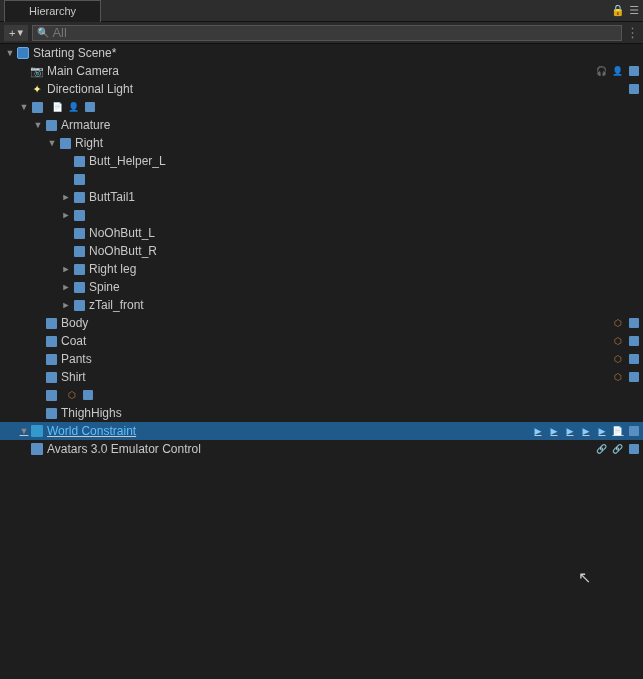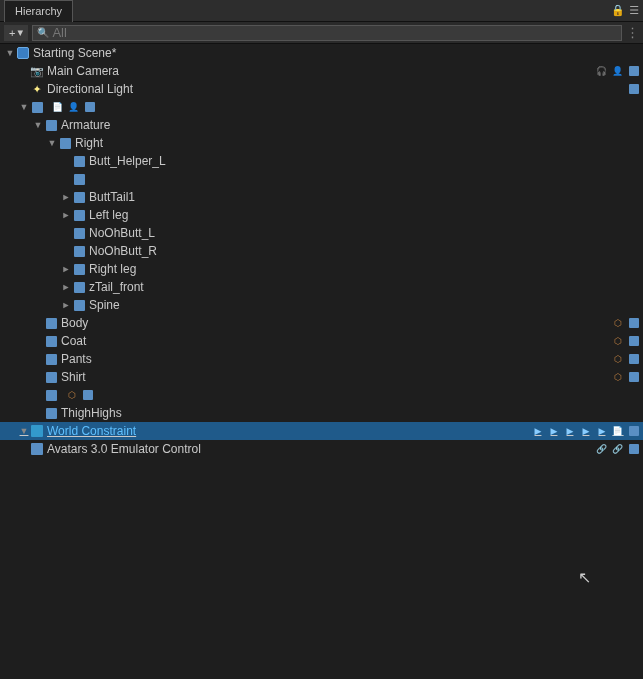--- a/index.html
+++ b/index.html
@@ -26,21 +26,21 @@
       align-items: center;
       background: #2d2d2d;
       height: 22px;
       border-bottom: 1px solid #111;
       padding: 0 4px;
     }
 
     .tab-active {
       background: #1e1e1e;
       color: #c8c8c8;
-      padding: 2px 10px;
+      padding: 2px 24px;
       font-size: 11px;
       height: 22px;
       display: flex;
       align-items: center;
       border-top: 1px solid #555;
       border-left: 1px solid #555;
       border-right: 1px solid #555;
     }
 
     .tab-icons {
@@ -328,21 +328,20 @@
           <div style="width: 11px; height: 11px; background: rgb(90, 143, 196); border-radius: 1px;"></div>
         </div>
         <span class="item-label">ButtTail1</span>
       </div>
       <div class="tree-item">
         <span class="indent" style="width: 60px;"></span>
         <span class="arrow collapsed"></span>
         <div class="item-icon">
           <div style="width: 11px; height: 11px; background: rgb(90, 143, 196); border-radius: 1px;"></div>
         </div>
-        <span class="item-label">Left leg</span>
       </div>
       <div class="tree-item">
         <span class="indent" style="width: 60px;"></span>
         <span class="arrow none"></span>
         <div class="item-icon">
           <div style="width: 11px; height: 11px; background: rgb(90, 143, 196); border-radius: 1px;"></div>
         </div>
         <span class="item-label">NoOhButt_L</span>
       </div>
       <div class="tree-item">
@@ -360,29 +359,29 @@
           <div style="width: 11px; height: 11px; background: rgb(90, 143, 196); border-radius: 1px;"></div>
         </div>
         <span class="item-label">Right leg</span>
       </div>
       <div class="tree-item">
         <span class="indent" style="width: 60px;"></span>
         <span class="arrow collapsed"></span>
         <div class="item-icon">
           <div style="width: 11px; height: 11px; background: rgb(90, 143, 196); border-radius: 1px;"></div>
         </div>
+        <span class="item-label">Spine</span>
+      </div>
+      <div class="tree-item">
+        <span class="indent" style="width: 60px;"></span>
+        <span class="arrow collapsed"></span>
+        <div class="item-icon">
+          <div style="width: 11px; height: 11px; background: rgb(90, 143, 196); border-radius: 1px;"></div>
+        </div>
         <span class="item-label">zTail_front</span>
-      </div>
-      <div class="tree-item">
-        <span class="indent" style="width: 60px;"></span>
-        <span class="arrow collapsed"></span>
-        <div class="item-icon">
-          <div style="width: 11px; height: 11px; background: rgb(90, 143, 196); border-radius: 1px;"></div>
-        </div>
-        <span class="item-label">Spine</span>
       </div>
       <div class="tree-item">
         <span class="indent" style="width: 32px;"></span>
         <span class="arrow none"></span>
         <div class="item-icon">
           <div style="width: 11px; height: 11px; background: rgb(90, 143, 196); border-radius: 1px;"></div>
         </div>
         <span class="item-label">Body</span>
         <div class="item-right-icons">
           <span class="right-icon">

